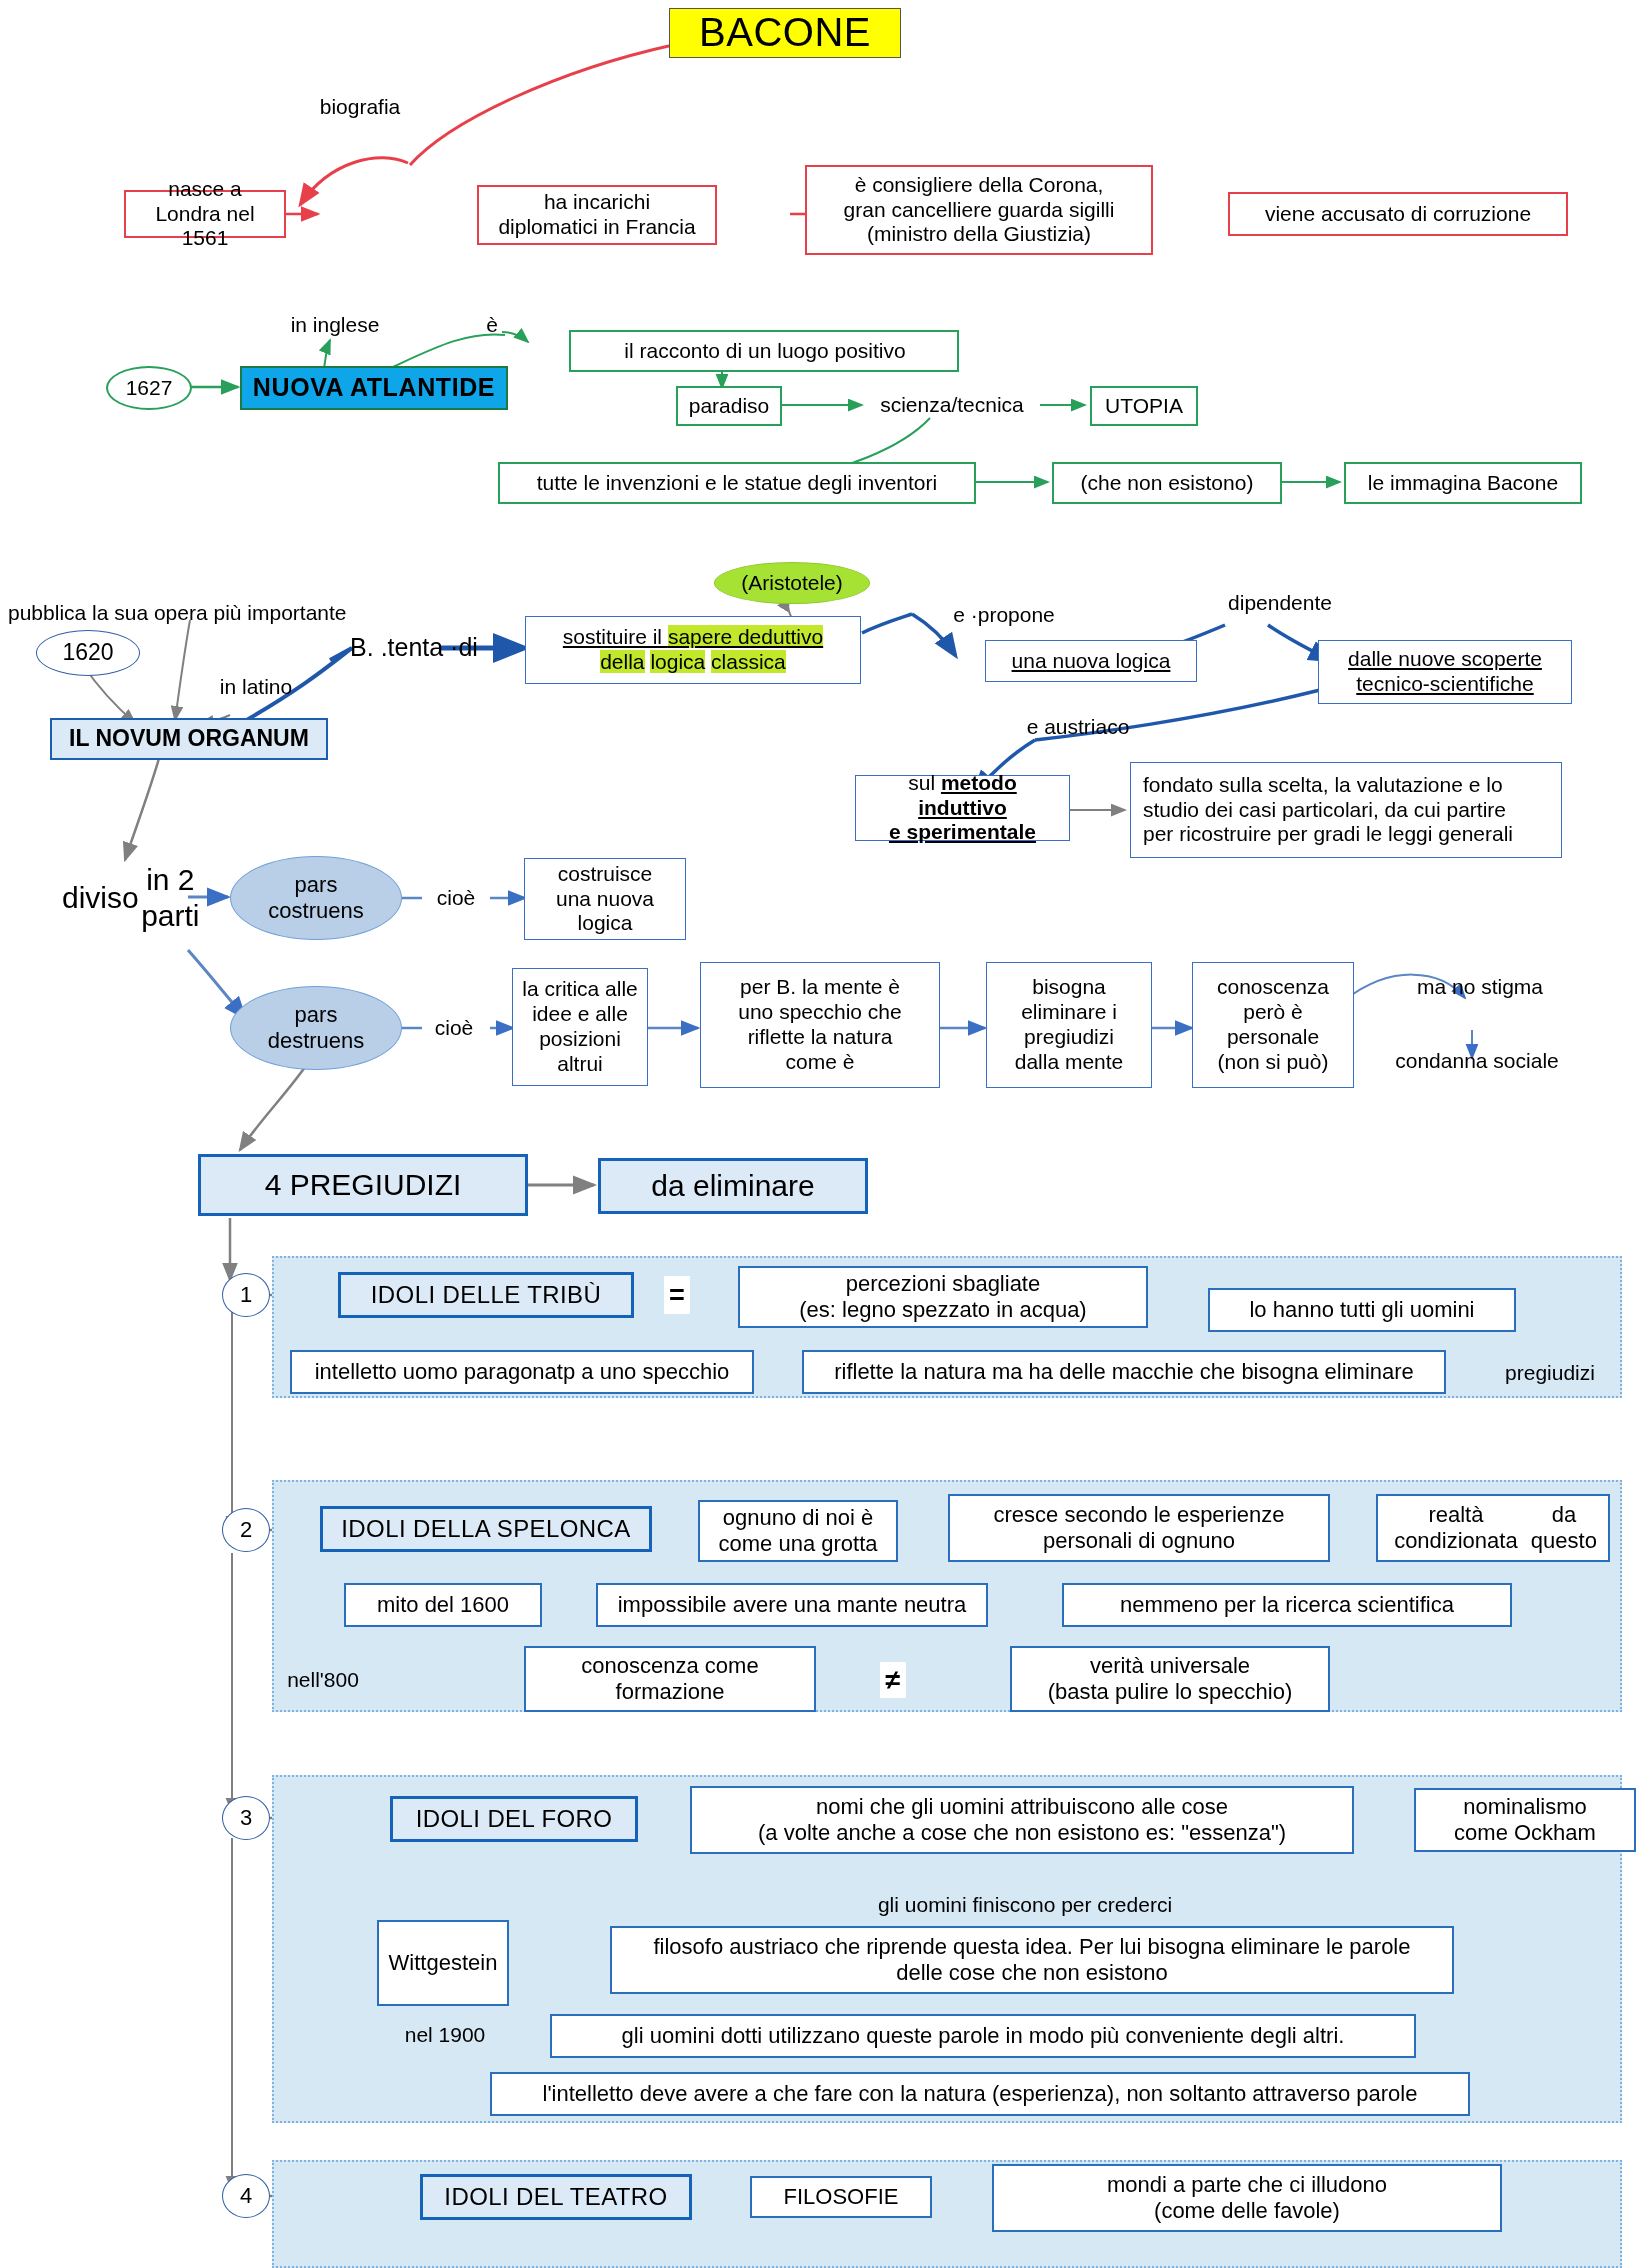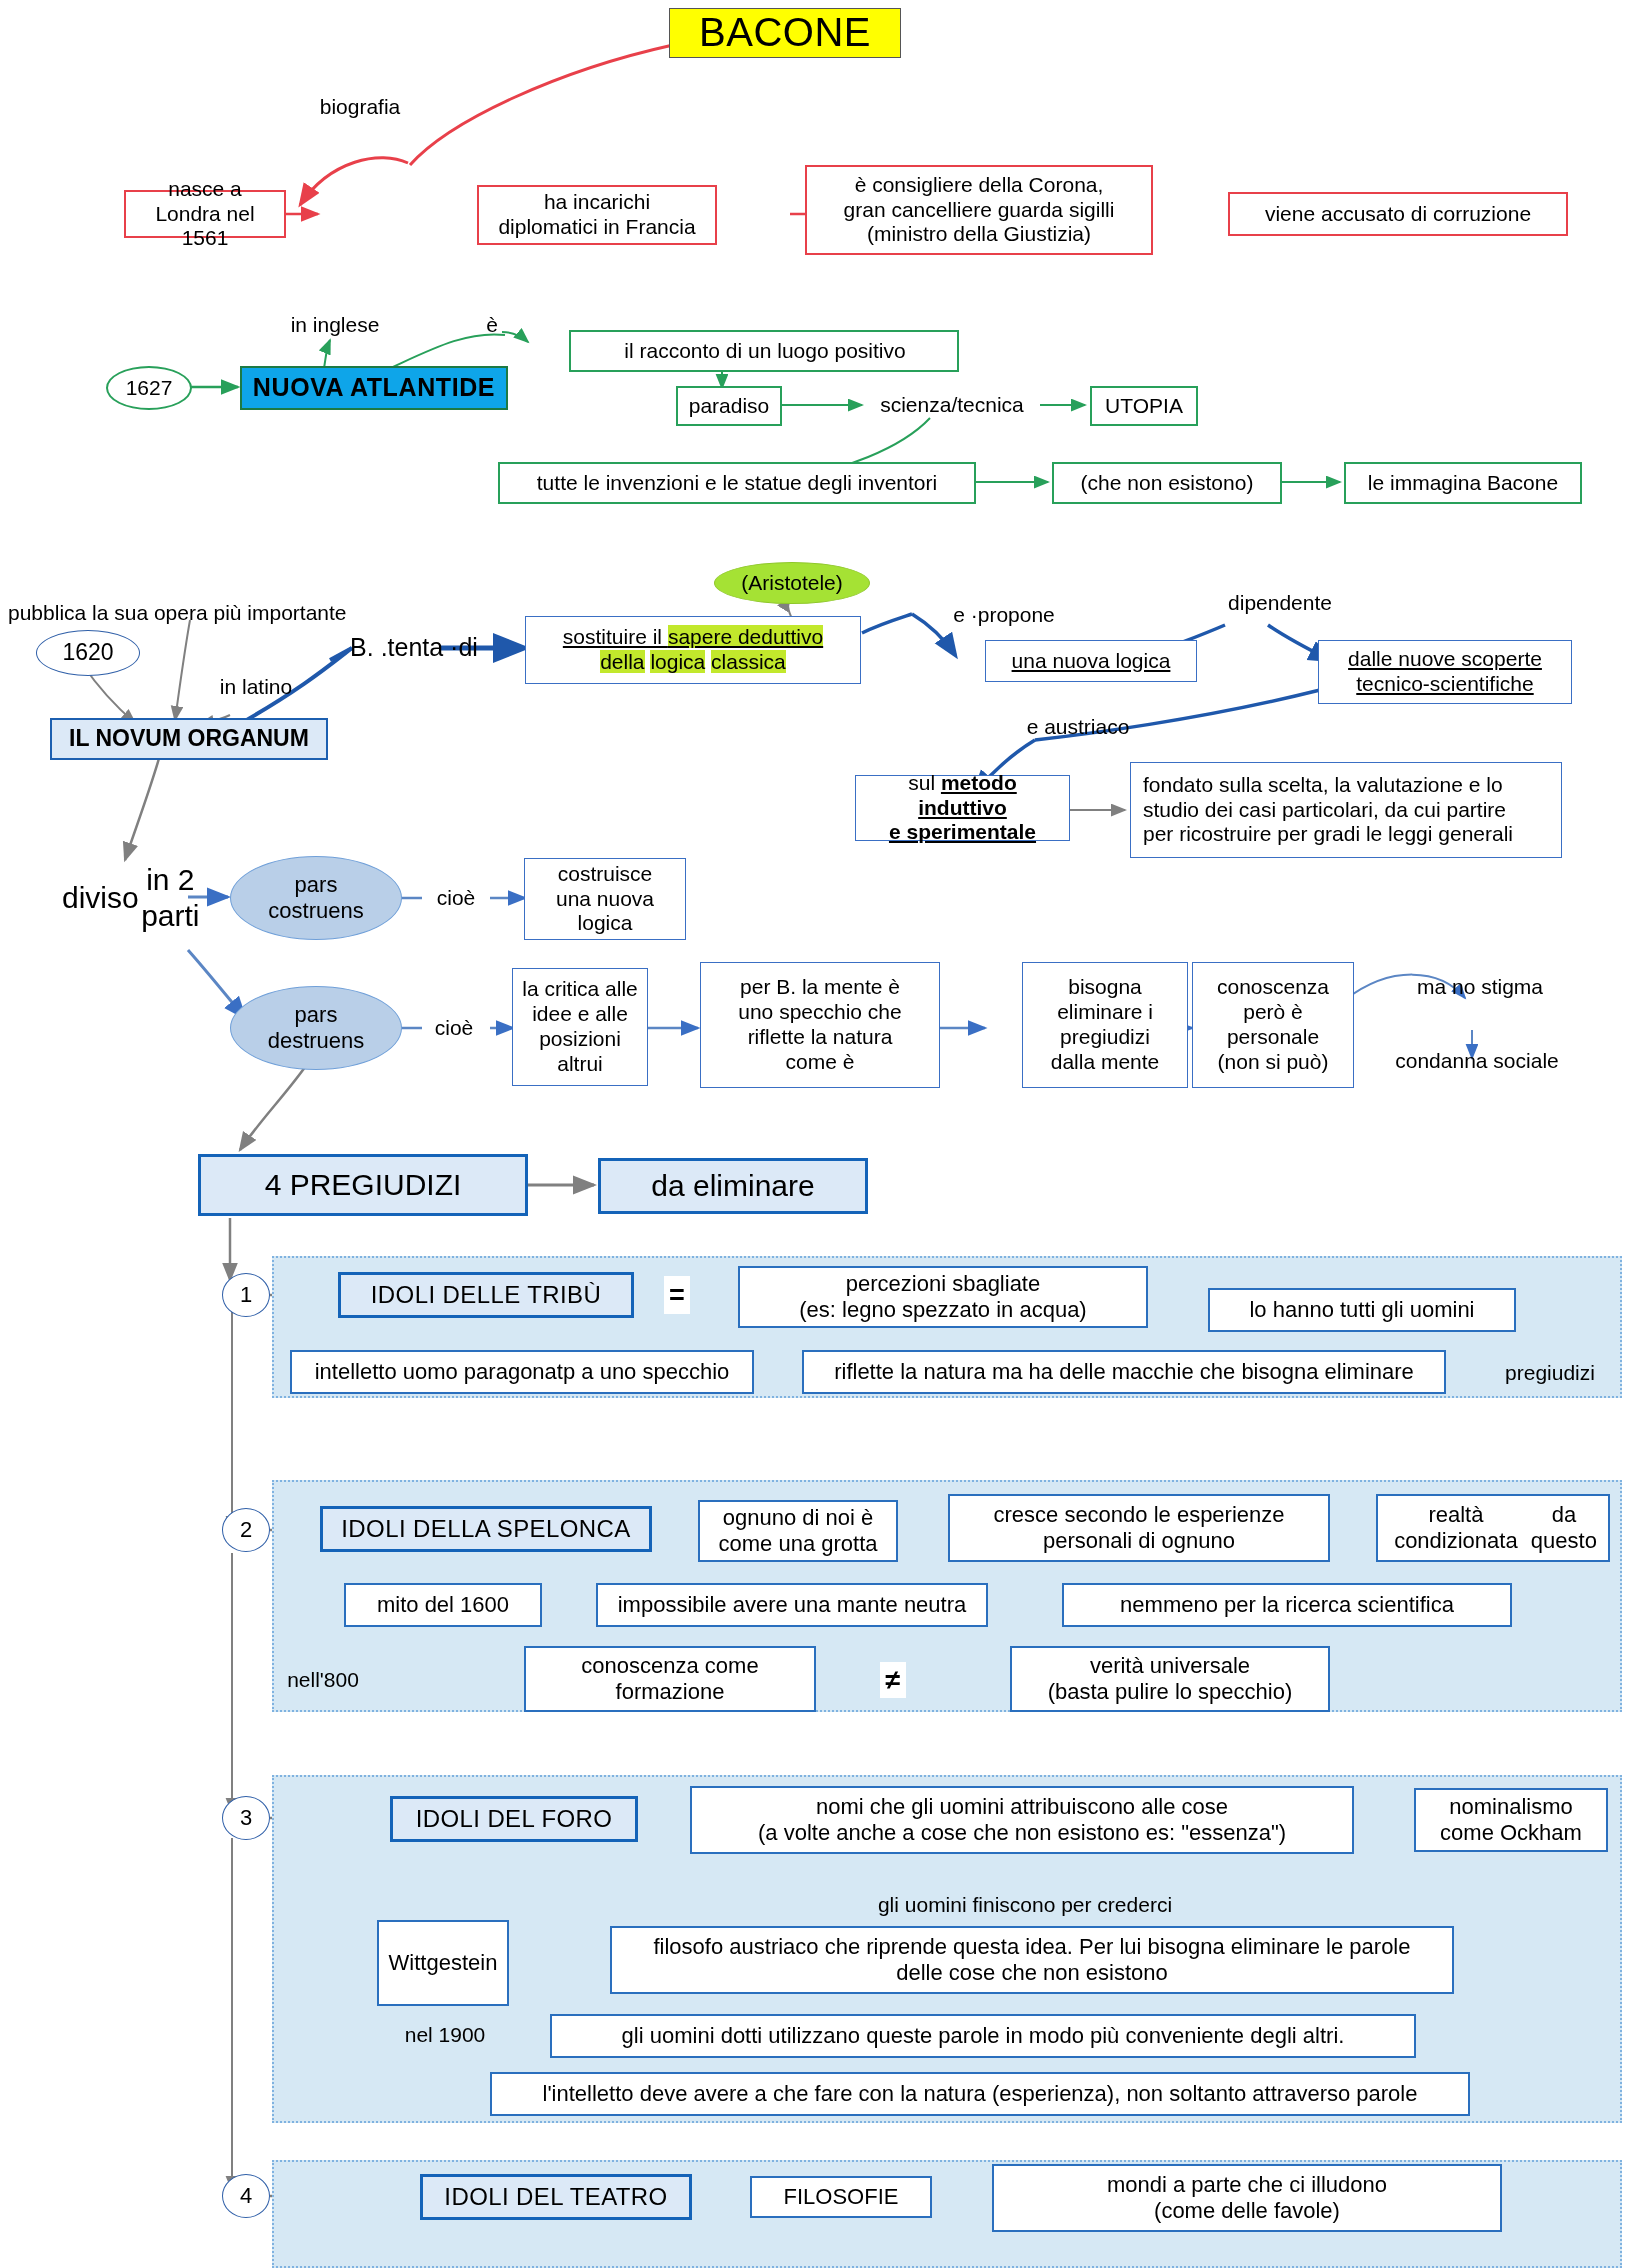--- a/index.html
+++ b/index.html
@@ -272,21 +272,21 @@
     <span>altrui</span>
   </div>
 
   <div class="node bx-blue" style="left:700px;top:962px;width:240px;height:126px;flex-direction:column;">
     <span>per B. la mente è</span>
     <span>uno specchio che</span>
     <span>riflette la natura</span>
     <span>come è</span>
   </div>
 
-  <div class="node bx-blue" style="left:1022px;top:962px;width:166px;height:126px;flex-direction:column;">
+  <div class="node bx-blue" style="left:986px;top:962px;width:166px;height:126px;flex-direction:column;">
     <span>bisogna</span>
     <span>eliminare i</span>
     <span>pregiudizi</span>
     <span>dalla mente</span>
   </div>
 
   <div class="node bx-blue" style="left:1192px;top:962px;width:162px;height:126px;flex-direction:column;">
     <span>conoscenza</span>
     <span>però è</span>
     <span>personale</span>
@@ -365,21 +365,21 @@
 
   <div class="node numcirc" style="left:222px;top:1796px;width:48px;height:44px;">3</div>
 
   <div class="node idol-title" style="left:390px;top:1796px;width:248px;height:46px;">IDOLI DEL FORO</div>
 
   <div class="node bx-idol" style="left:690px;top:1786px;width:664px;height:68px;flex-direction:column;">
     <span>nomi che gli uomini  attribuiscono  alle cose</span>
     <span>(a volte anche a cose che non  esistono es: "essenza")</span>
   </div>
 
-  <div class="node bx-idol" style="left:1414px;top:1788px;width:194px;height:64px;flex-direction:column;">
+  <div class="node bx-idol" style="left:1414px;top:1788px;width:222px;height:64px;flex-direction:column;">
     <span>nominalismo</span>
     <span>come Ockham</span>
   </div>
 
   <div class="node plain" style="left:830px;top:1890px;width:390px;height:30px;">gli uomini  finiscono per crederci</div>
 
   <div class="node bx-idol" style="left:377px;top:1920px;width:132px;height:86px;">Wittgestein</div>
 
   <div class="node bx-idol" style="left:610px;top:1926px;width:844px;height:68px;flex-direction:column;">
     <span>filosofo austriaco che riprende questa idea. Per lui bisogna eliminare le parole</span>

